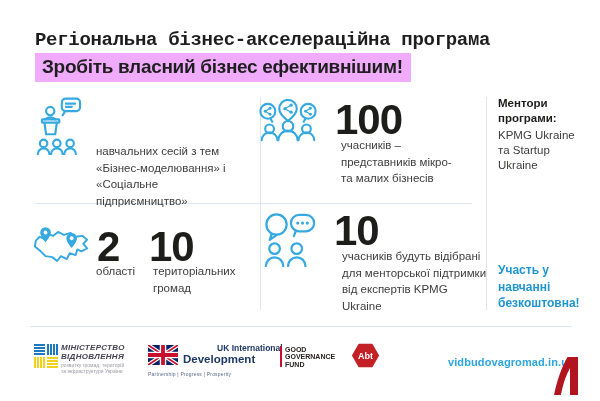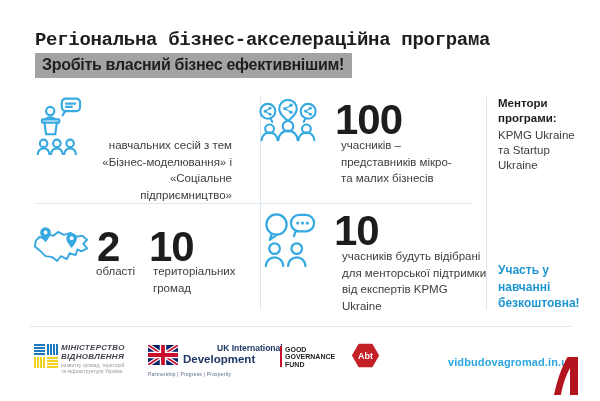--- a/index.html
+++ b/index.html
@@ -11,22 +11,22 @@
   }
   .abs { position:absolute; }
 
   
   .title-line1 {
     left:35px; top:29px; font-size:19px; font-weight:800; color:#1e1e1e;
     letter-spacing:-0.3px; white-space:nowrap;font-family:Liberation Mono, monospace;
   }
   .title-line2-wrap { left:35px; top:53px; }
   .highlight {
-    display:inline-block; background:#a3a3a3; color:#1e1e1e;
-    font-size:16px; font-weight:800; letter-spacing:-0.3px;
+    display:inline-block; background:#f0abfc; color:#1e1e1e;
+    font-size:19px; font-weight:800; letter-spacing:-0.3px;
     padding:3px 8px 4px 7px; white-space:nowrap;
   }
 
   
   .divider { background:#dbe8f1; }
   .vline1 { left:260px; top:97px;  width:1px; height:213px; }
   .vline2 { left:486px; top:97px;  width:1px; height:213px; }
   .hline-mid    { left:35px; top:203px; width:437px; height:1px; }
   .hline-bottom { left:30px; top:326px; width:542px; height:1px; }
 
@@ -81,21 +81,21 @@
     <path d="M35,17 L32,22"></path>
     <circle cx="17" cy="17" r="5"></circle>
     <path d="M11,27 q6,-5 12,0"></path>
     <rect x="7" y="27" width="21" height="4" rx="1"></rect>
     <path d="M10,31 L12,45 L23,45 L25,31"></path>
     <circle cx="9" cy="56" r="4.5"></circle>
       <circle cx="25" cy="56" r="4.5"></circle>
       <circle cx="41" cy="56" r="4.5"></circle>
     <path d="M2,69 a7,7 0 0 1 14,0 M18,69 a7,7 0 0 1 14,0 M34,69 a7,7 0 0 1 14,0"></path>
   </svg>
-  <div class="abs desc" style="left:96px; top:137px; width:136px;text-align:right;">навчальних сесій з тем «Бізнес-моделювання» і «Соціальне підприємництво»</div>
+  <div class="abs desc" style="left:96px; top:143px; width:136px;">навчальних сесій з тем «Бізнес-моделювання» і «Соціальне підприємництво»</div>
 
   <svg class="abs stat-icon" style="left:259px; top:99px;" width="58" height="50" viewBox="0 0 66 57" fill="none" stroke="#36a9e1" stroke-width="2.4" stroke-linecap="round" stroke-linejoin="round">
     <circle cx="10" cy="14" r="8.5"></circle>
     <path d="M13,22 L15,26"></path>
     <path d="M33,1 a10,10 0 0 1 10,10 q0,6 -10,14 q-10,-8 -10,-14 a10,10 0 0 1 10,-10 Z"></path>
     <circle cx="56" cy="14" r="8.5"></circle>
     <path d="M53,22 L51,26"></path>
     <g fill="#36a9e1" stroke="none">
       <circle cx="7" cy="14" r="1.7"></circle>
         <circle cx="12.5" cy="10.5" r="1.7"></circle>

